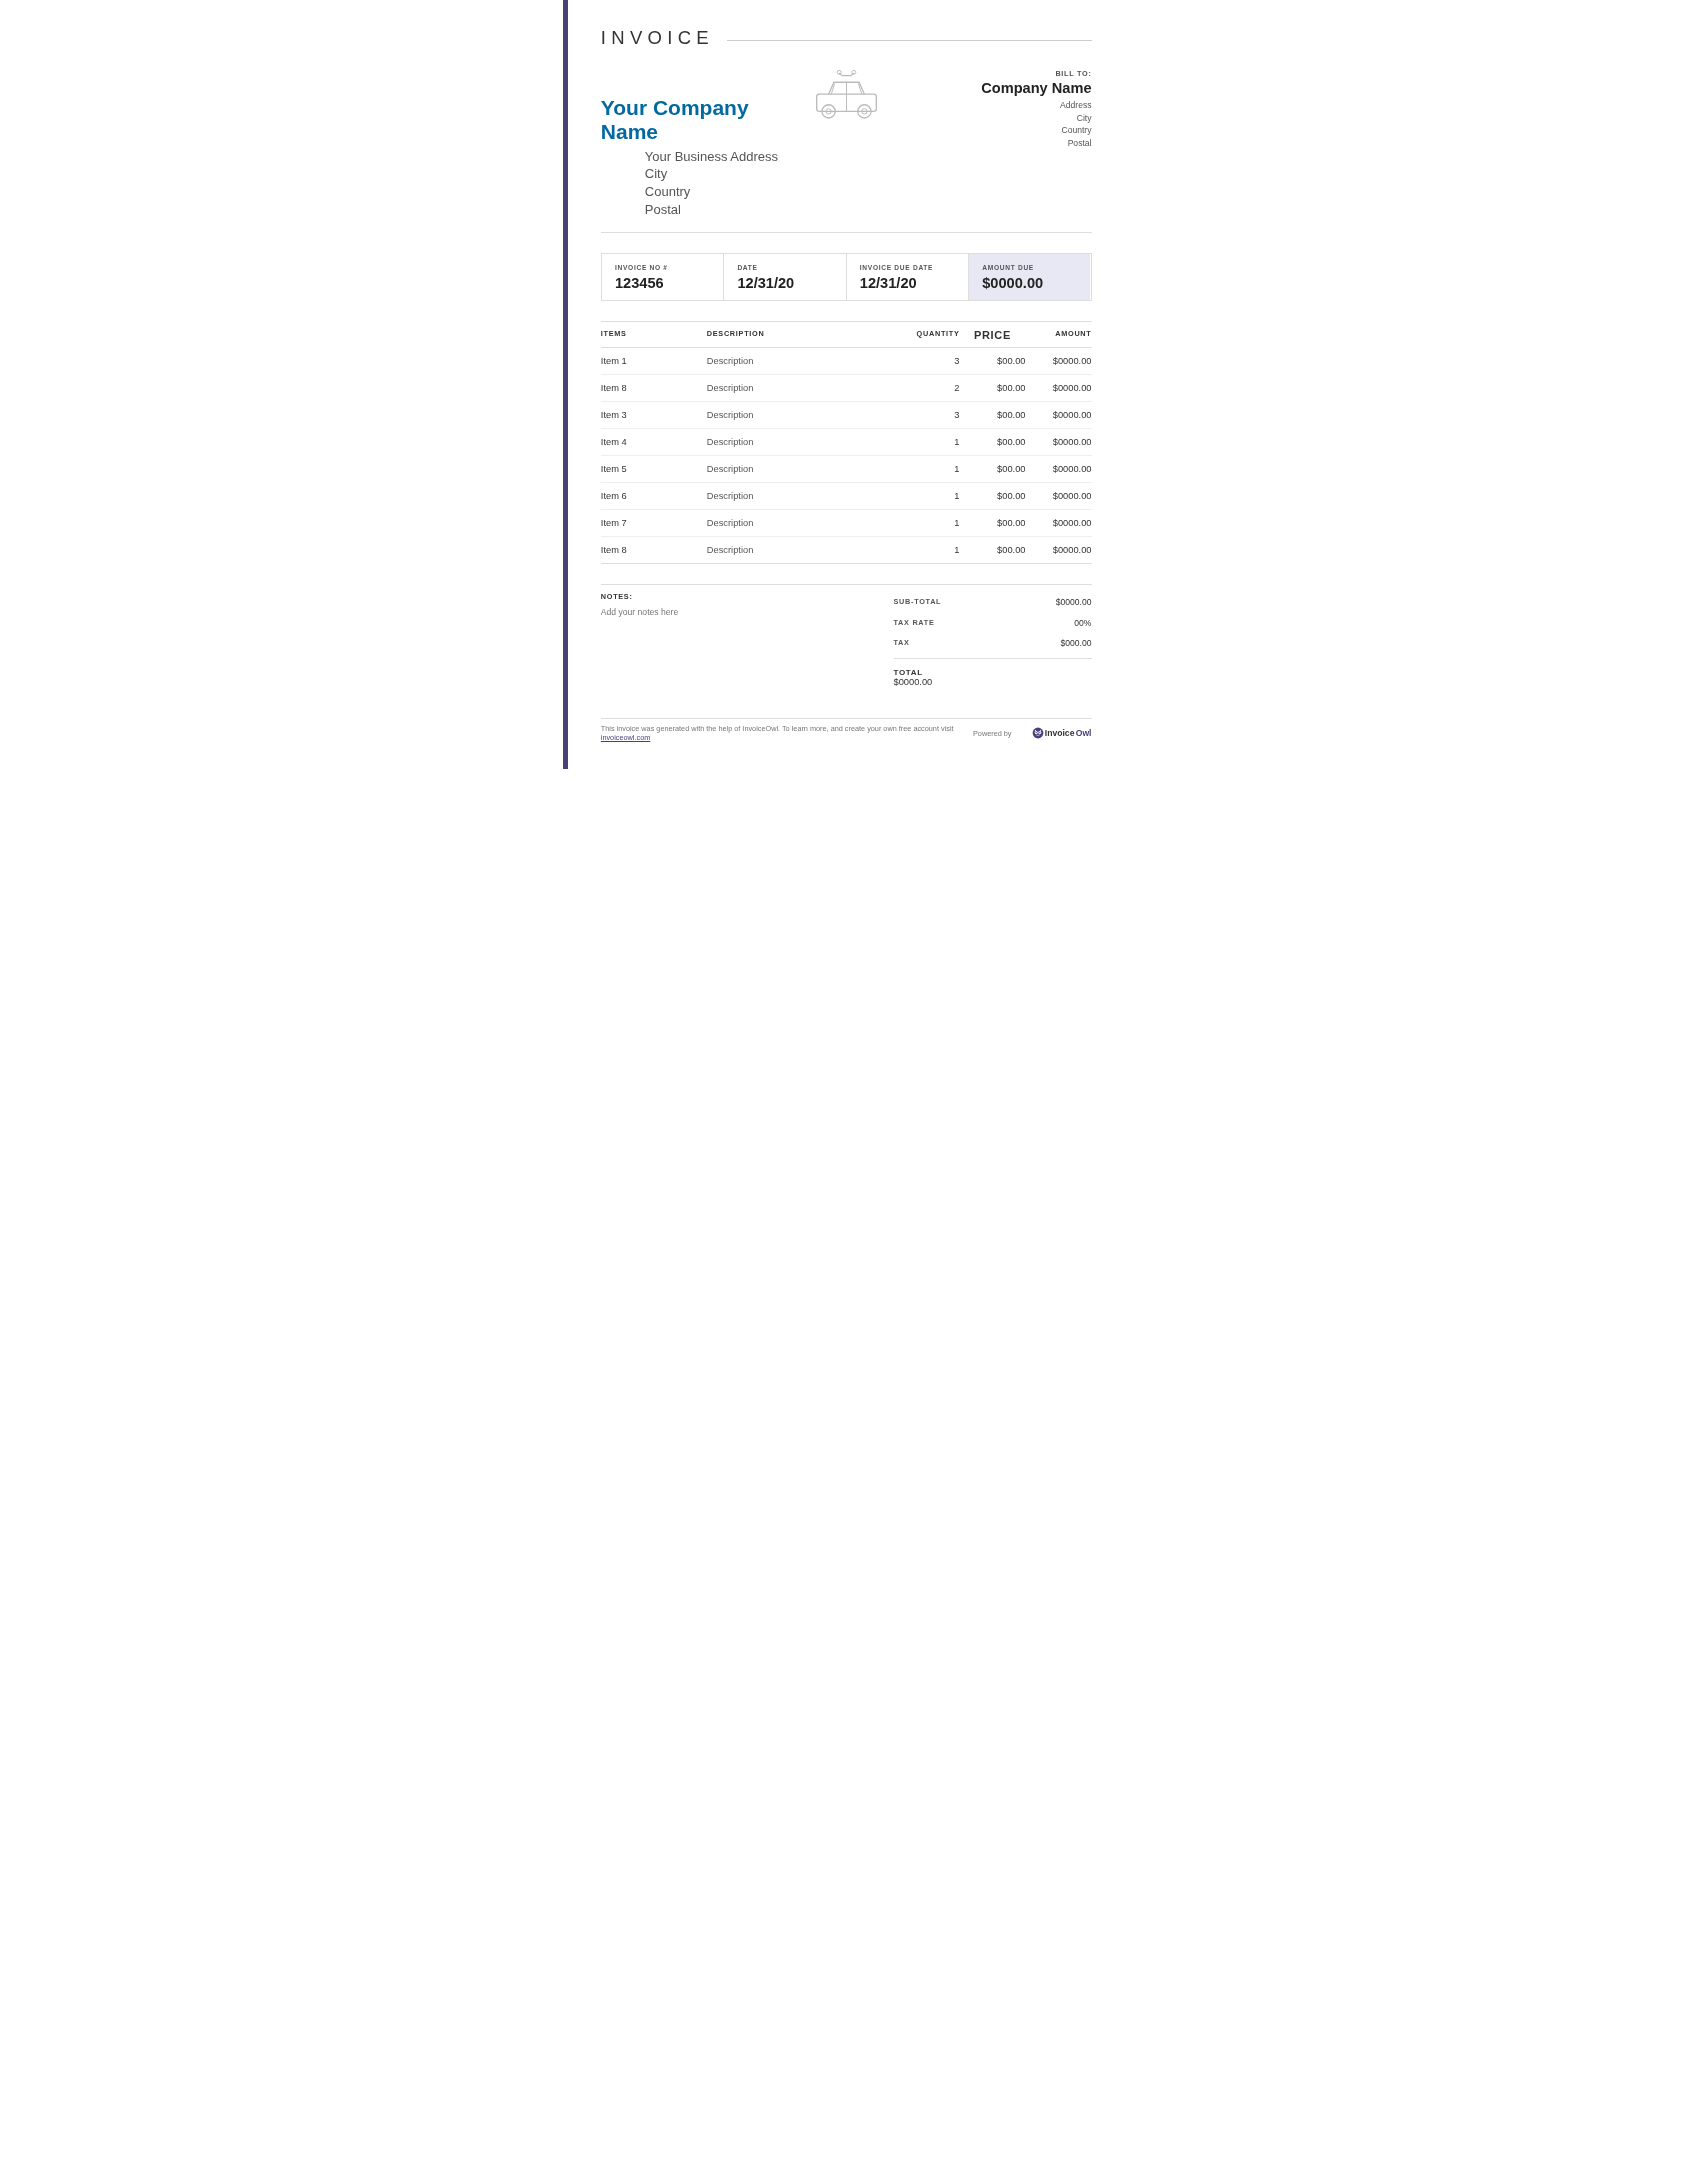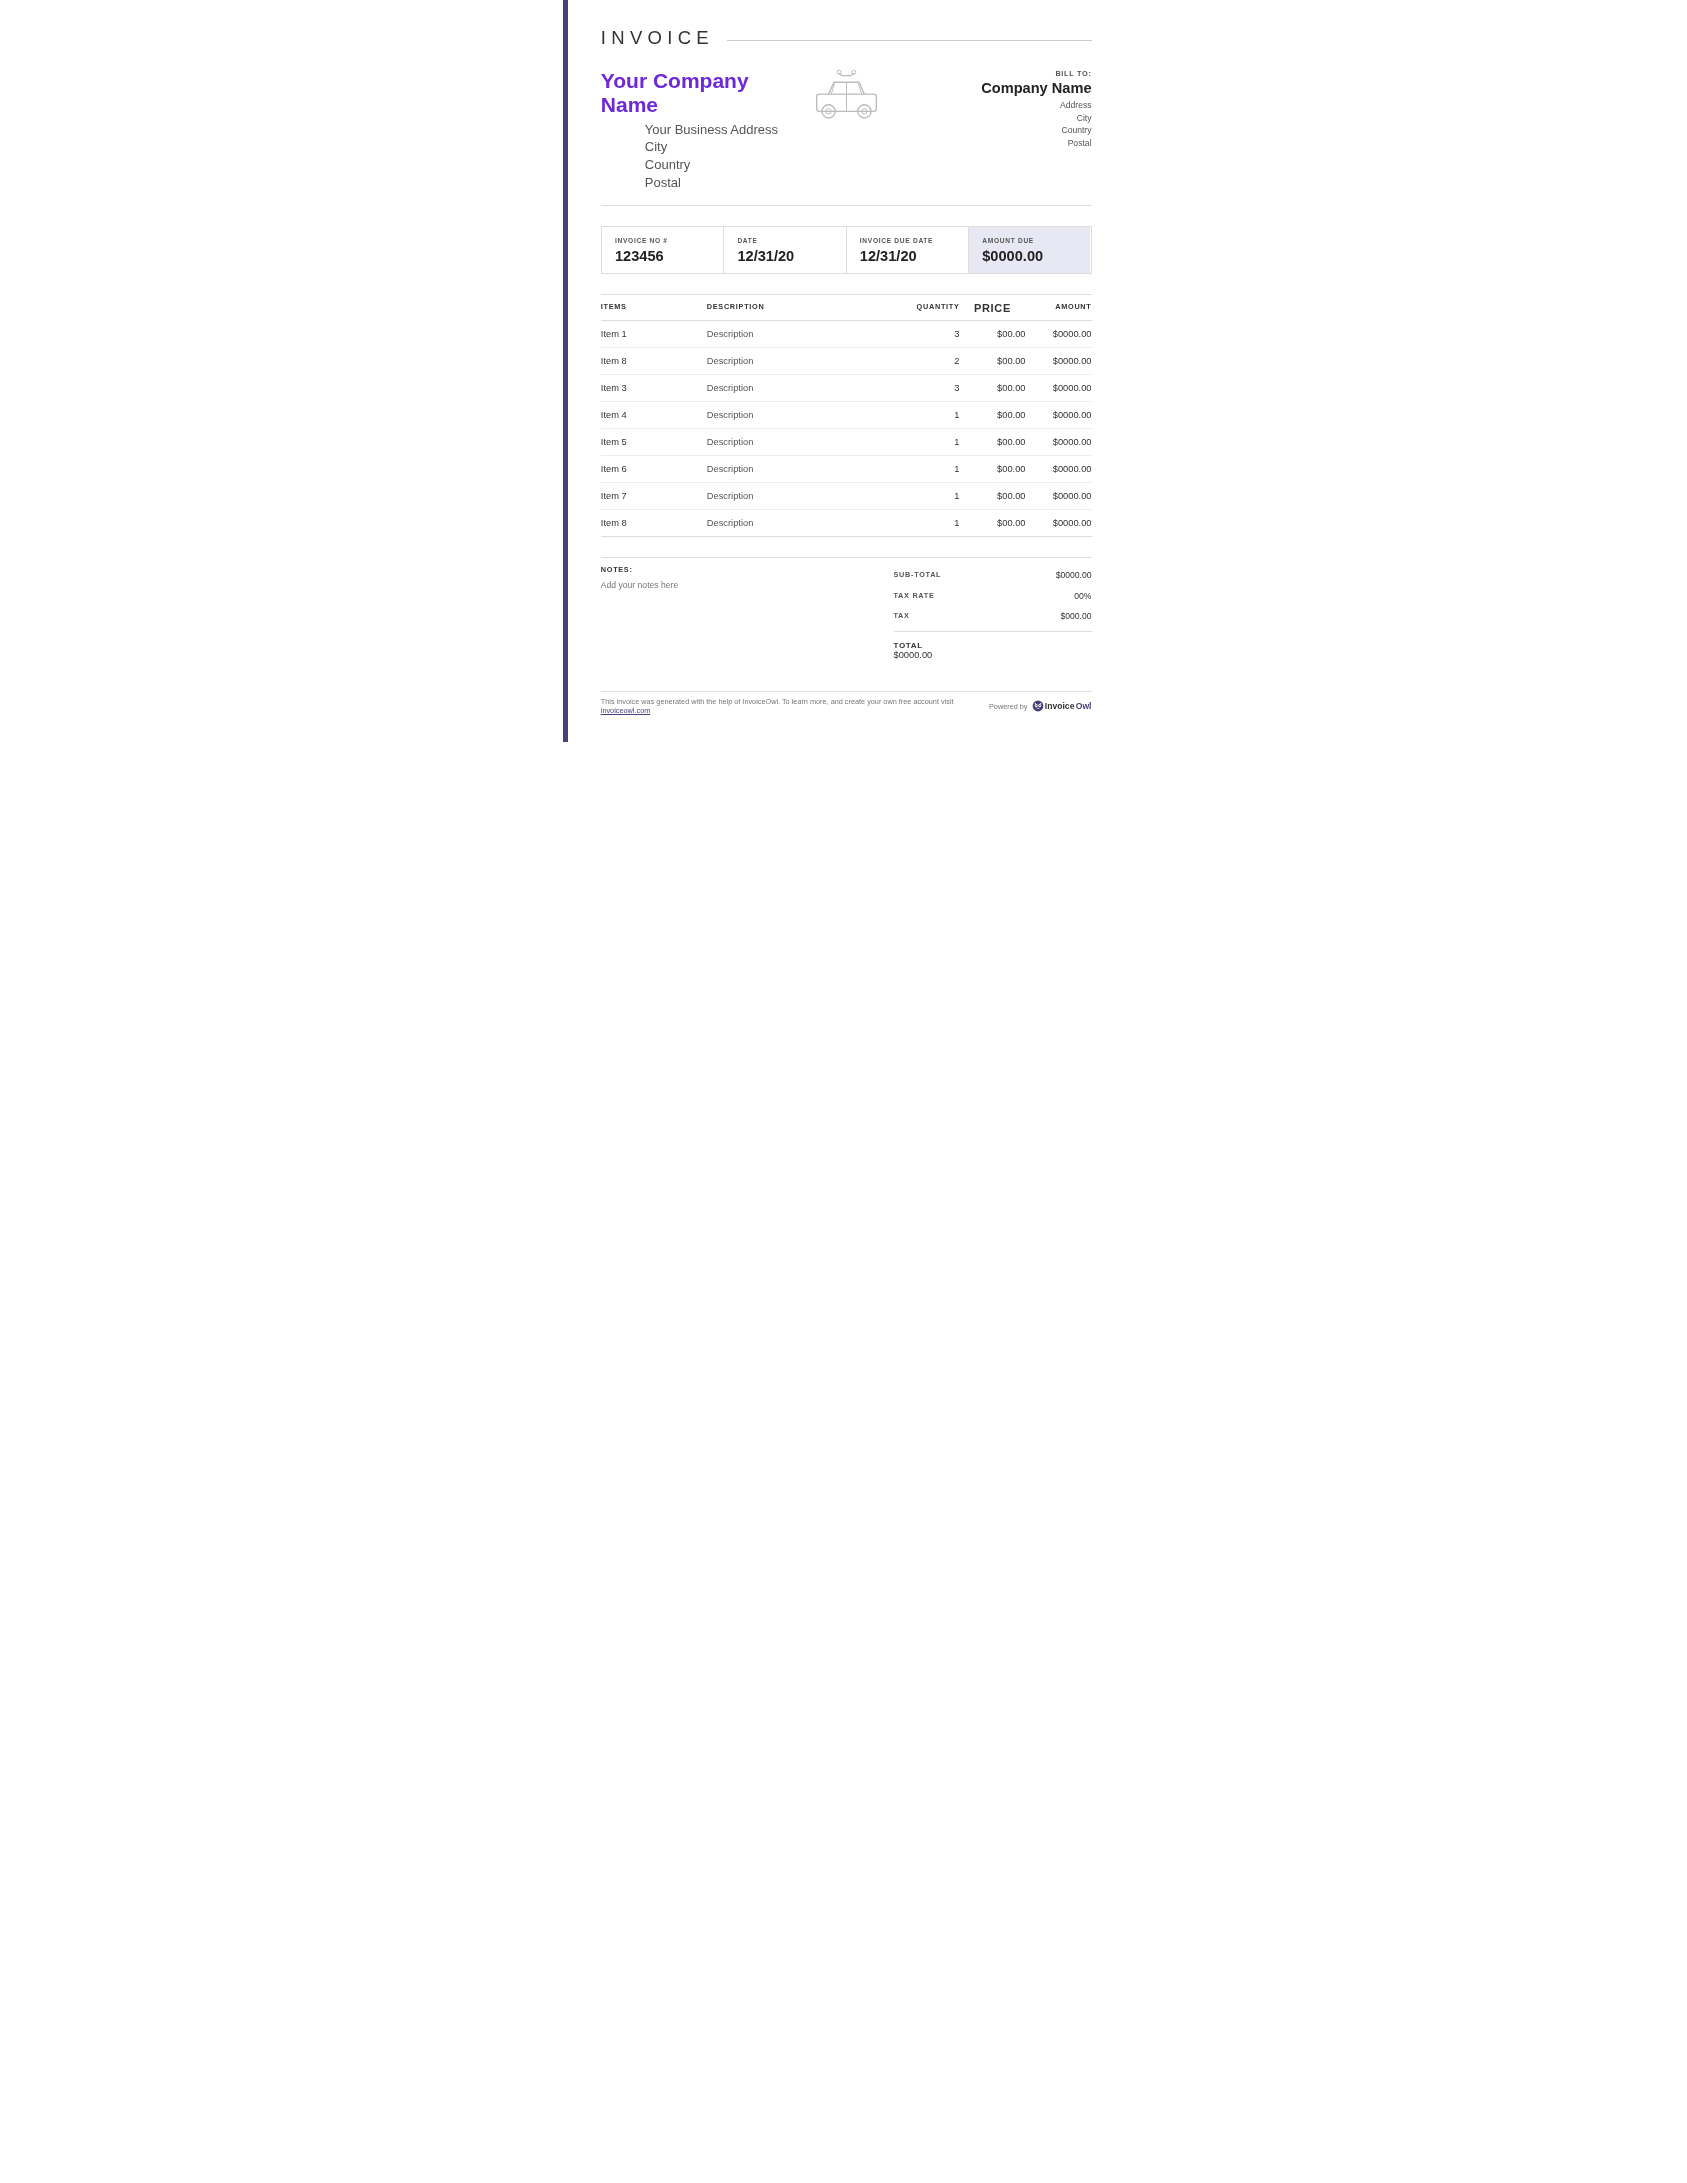--- a/index.html
+++ b/index.html
@@ -69,22 +69,23 @@
       border-bottom: 0.7px solid #ddd;
     }
 
     .company-left {
       flex: 1;
     }
 
     .company-name {
       font-size: 21px;
       font-weight: bold;
-      color: #6d28d9;
+      color: #0369a1;
       margin-bottom: 5.3px;
+      margin-top: 27px;
     }
 
     .company-detail {
       font-size: 13px;
       color: #555;
       margin-bottom: 2.6px;
       margin-left: 44px;
     }
 
     .car-icon {
@@ -294,21 +295,21 @@
     .footer-text a {
       color: #4a3f7a;
       text-decoration: underline;
     }
 
     .powered-by {
       display: flex;
       align-items: center;
       font-size: 7.3px;
       color: #777;
-      gap: 4px;
+      gap: 20px;
     }
 
     .powered-by-logo {
       display: flex;
       align-items: center;
       gap: 1.3px;
       font-weight: bold;
     }
 
     .logo-invoice {

